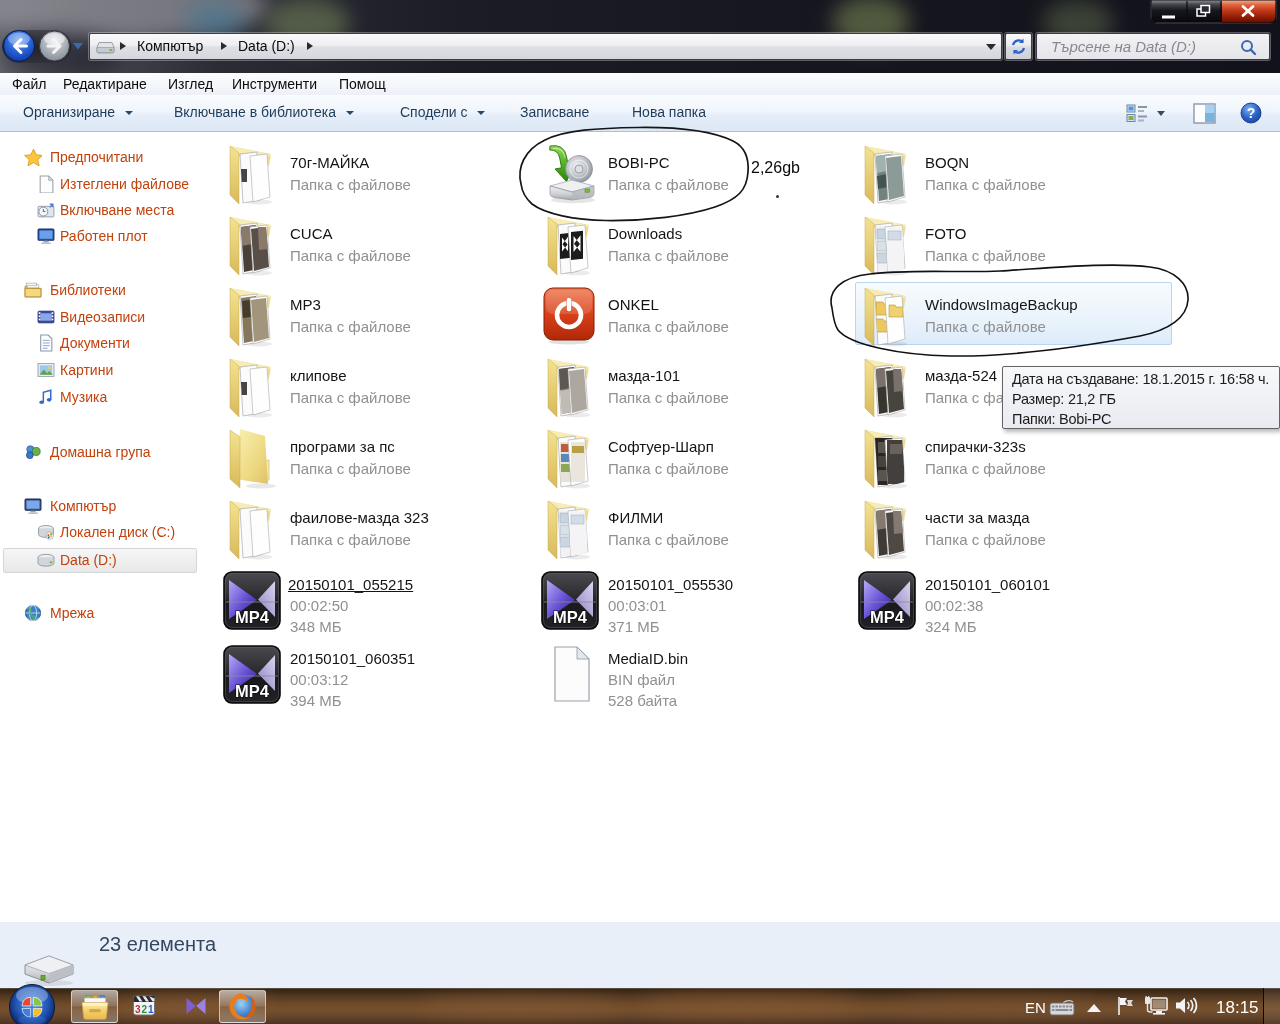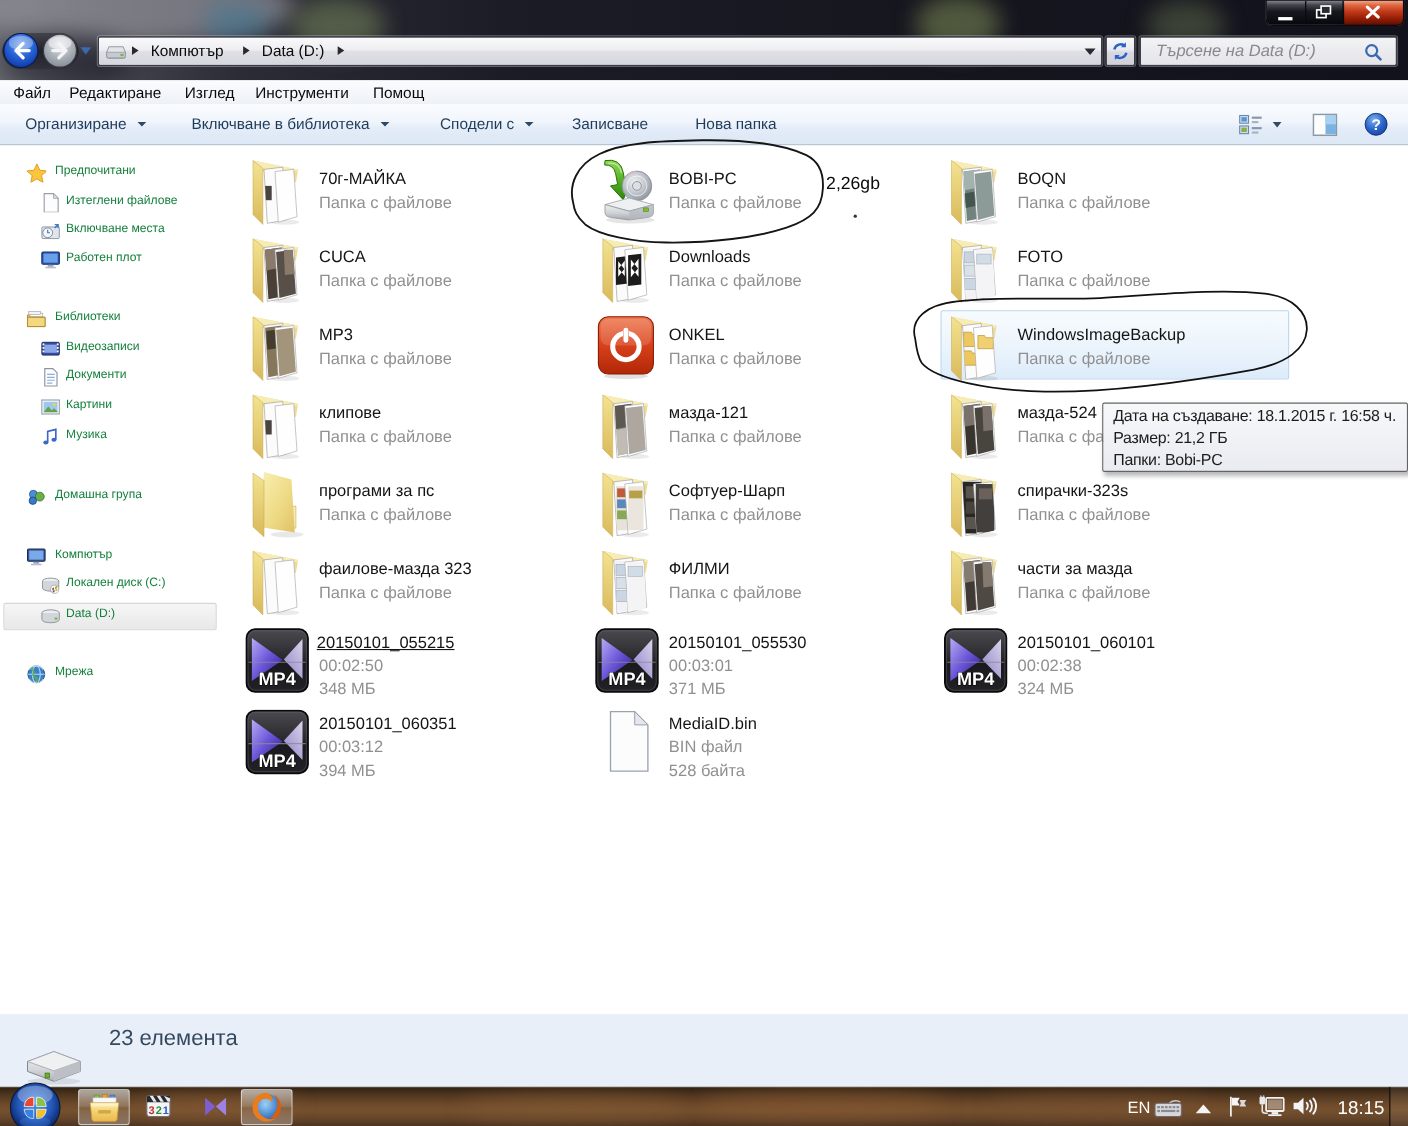--- a/index.html
+++ b/index.html
@@ -9,21 +9,21 @@
 .blob{position:absolute;border-radius:50%;filter:blur(10px);}
 #addr{left:89px;top:33px;width:913px;height:27px;background:linear-gradient(#fafafb 0%,#eeeef2 45%,#dfdfe5 52%,#d6d6de 100%);border:1px solid #3c3c48;border-radius:2px;box-sizing:border-box;box-shadow:0 0 0 1px rgba(255,255,255,.3);}
 #refreshbtn{left:1005px;top:33px;width:27px;height:27px;background:linear-gradient(#fafafb 0%,#e9e9ef 45%,#d8d8e0 55%,#d0d0d9 100%);border:1px solid #3c3c48;border-radius:2px;box-sizing:border-box;box-shadow:0 0 0 1px rgba(255,255,255,.3);}
 #searchbox{left:1036px;top:33px;width:234px;height:27px;background:linear-gradient(#f4f4f6 0%,#ebebef 50%,#e4e4ea 100%);border:1px solid #3c3c48;border-radius:2px;box-sizing:border-box;box-shadow:0 0 0 1px rgba(255,255,255,.3);}
 #searchbox .ph{position:absolute;left:14px;top:4px;font-size:15px;font-style:italic;color:#888890;}
 #menubar{left:0;top:73px;width:1280px;height:22px;background:linear-gradient(#fbfcfe,#edf1f7);}
 #menubar span{position:absolute;top:3px;font-size:14px;color:#0a0a0a;}
 #toolbar{left:0;top:95px;width:1280px;height:37px;background:linear-gradient(#fafcfe 0%,#f0f5fc 45%,#e3ecf8 60%,#dde8f6 100%);border-bottom:1px solid #b0bfd4;box-sizing:border-box;}
 #toolbar .tbtxt{position:absolute;top:9px;font-size:14px;color:#1e3c5a;}
 .dropcaret{display:inline-block;width:0;height:0;border-left:4px solid transparent;border-right:4px solid transparent;border-top:4px solid #2a4a68;margin-left:6px;vertical-align:2px;}
-.sitem{position:absolute;font-size:11px;color:#15803d;white-space:nowrap;}
+.sitem{position:absolute;font-size:14px;color:#c2410c;white-space:nowrap;}
 .tile-title{position:absolute;font-size:15px;color:#141414;white-space:nowrap;}
 .tile-sub{position:absolute;font-size:15px;color:#909090;white-space:nowrap;}
 #hovertile{left:855px;top:282px;width:317px;height:63px;border:1px solid #b8d6f0;border-radius:2px;background:linear-gradient(#f7fbfe 0%,#ebf4fc 55%,#ddebfa 100%);box-sizing:border-box;}
 #selside{left:3px;top:548px;width:194px;height:25px;border:1px solid #d6d6d6;border-radius:2px;background:linear-gradient(#f6f6f6,#e8e8e8);box-sizing:border-box;}
 #tooltip{left:1002px;top:366px;width:278px;height:63px;background:linear-gradient(#f7f8fa 0%,#eaebf1 100%);border:1px solid #646464;border-radius:2px;box-shadow:2px 3px 4px rgba(0,0,0,.28);box-sizing:border-box;padding:2px 0 0 9px;font-size:14.5px;line-height:20px;letter-spacing:-.25px;color:#1c1c1c;white-space:nowrap;overflow:hidden;}
 #statusbar{left:0;top:922px;width:1280px;height:66px;background:#e9eff9;}
 #statustxt{position:absolute;left:99px;top:933px;font-size:20px;color:#33475e;}
 #taskbar{left:0;top:988px;width:1280px;height:36px;background:linear-gradient(#2e2012 0%,#523820 22%,#6e4a2a 45%,#74502e 60%,#65452a 80%,#4a3320 100%);overflow:hidden;}
 .tbtn{position:absolute;top:990px;height:33px;border:1px solid rgba(255,255,255,.55);border-radius:3px;background:linear-gradient(rgba(255,255,255,.6),rgba(255,255,255,.22) 48%,rgba(255,255,255,.1) 52%,rgba(255,255,255,.3));box-sizing:border-box;}
 </style>
@@ -469,21 +469,21 @@
 <g clip-path="url(#fc18)">
       <polygon points="14,12 29,10 32,54 17,57" fill="#8e8a84"></polygon>
       <polygon points="14,12 29,10 30,30 15,33" fill="#5e5852"></polygon>
       <polygon points="15,34 30,31 32,54 17,57" fill="#c0bcb4"></polygon>
     </g>
 <polygon points="23,12 40,10 43,53 26,58" fill="#fefefe" stroke="#a8a8a8" stroke-width=".6"></polygon>
 <g clip-path="url(#fc28)">
       <polygon points="24,14 39,12 42,52 27,56" fill="#a6a098" opacity=".92"></polygon>
     </g>
   </svg>
-<div class="tile-title" style="left:608px;top:367px;">мазда-121</div>
+<div class="tile-title" style="left:608px;top:367px;">мазда-101</div>
 <div class="tile-sub" style="left:608px;top:389px;">Папка с файлове</div>
 <svg class="abs" style="left:545px;top:428px" width="52" height="62" viewBox="0 0 52 62">
     <defs>
 <linearGradient id="fsp10" x1="0" y1="0" x2="0" y2="1">
         <stop offset="0" stop-color="#f3e391"></stop>
         <stop offset="1" stop-color="#d9b95a"></stop>
       </linearGradient>
 <clipPath id="fc110">
         <polygon points="13,10 30,8 33,56 16,59"></polygon>
       </clipPath>

